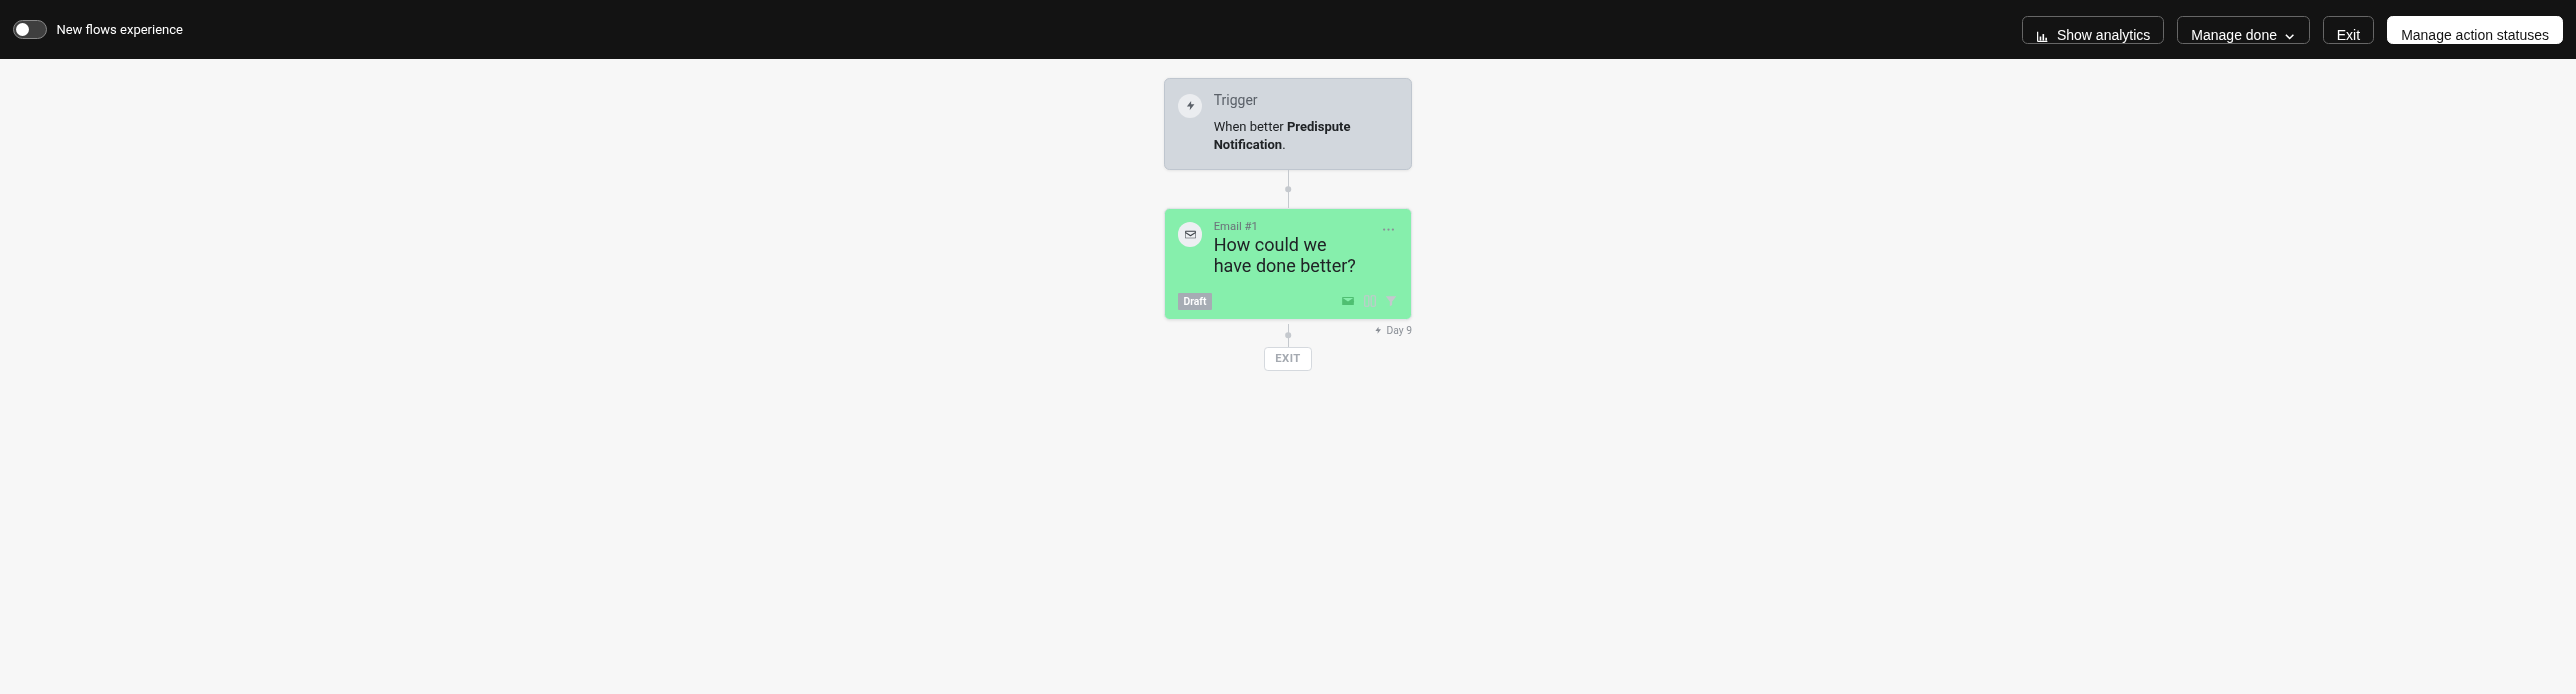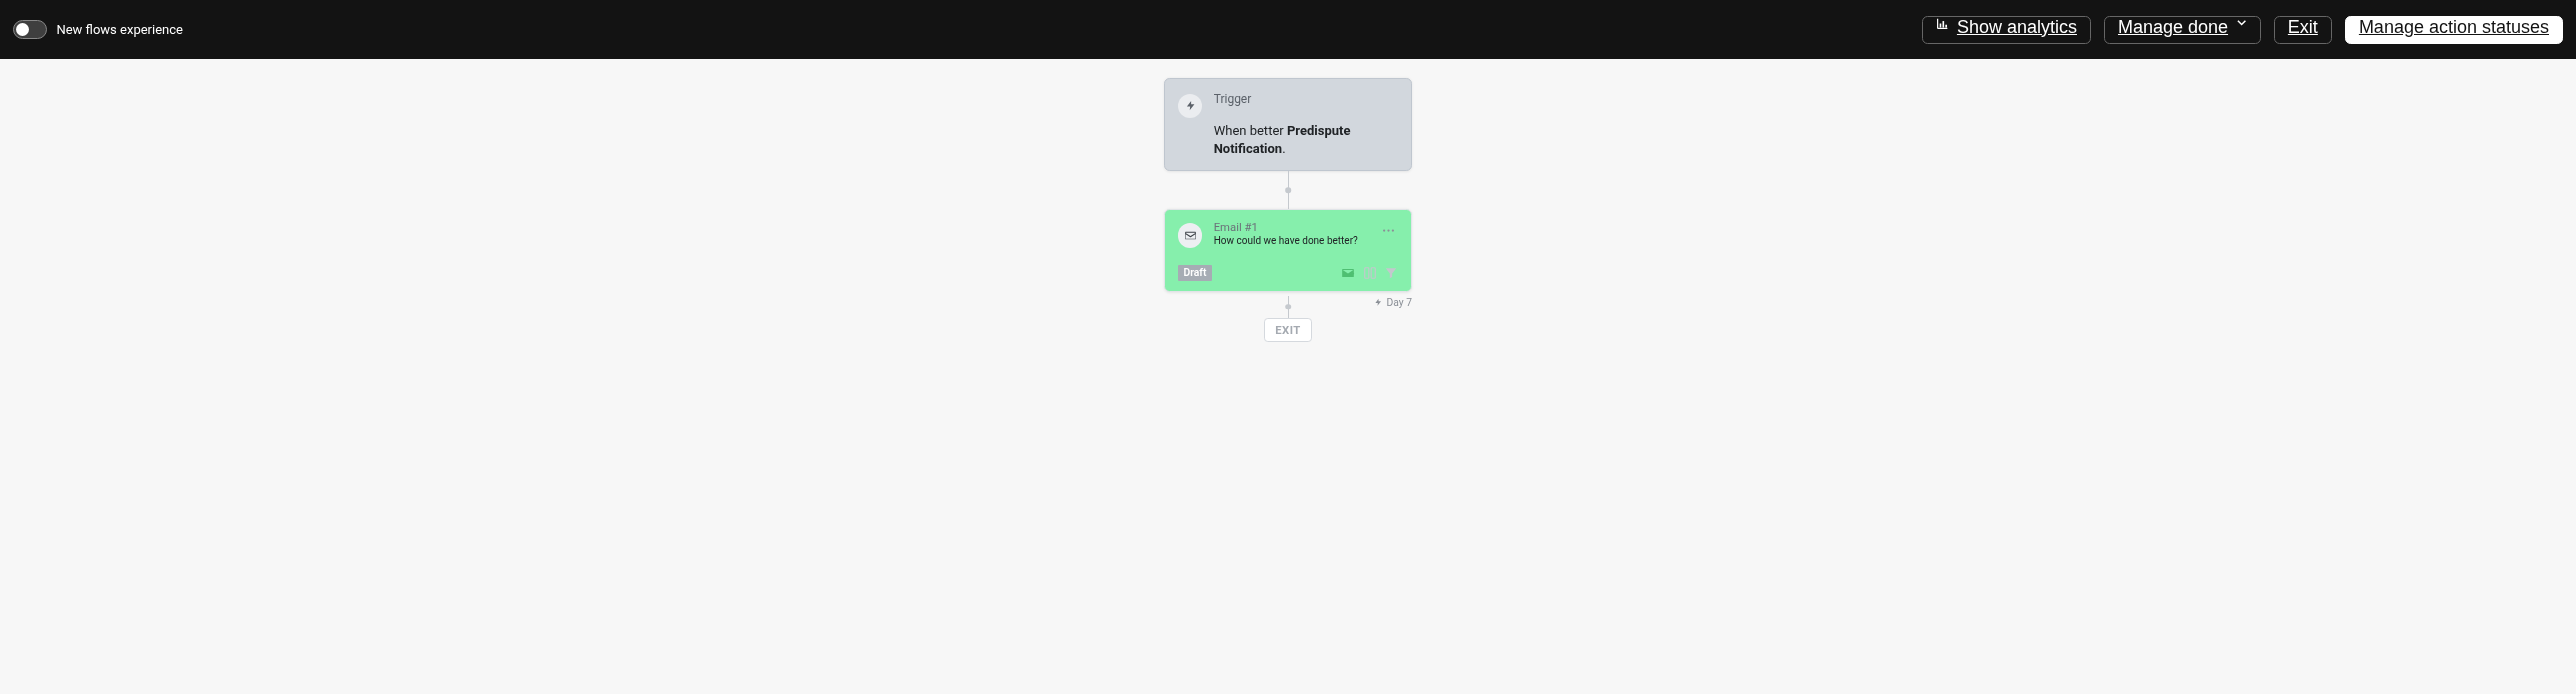--- a/index.html
+++ b/index.html
@@ -54,30 +54,29 @@
     font-weight: 400;
   }
   .topbar-right {
     display: flex;
     align-items: center;
     gap: 13px;
   }
   .btn {
     height: 28px;
     border-radius: 5.6px;
-    font-size: 18px;
+    font-size: 14px;
     font-weight: 500;
     padding: 0 13px;
     display: inline-flex;
-    align-items: flex-start;
+    align-items: flex-end;
     gap: 7.5px;
     cursor: pointer;
     border: 0.9px solid transparent;
     white-space: nowrap;
-    text-decoration: underline;
   }
   .btn-outline-dark {
     background: #131313;
     color: #fff;
     border: 0.9px solid #666;
   }
   .btn-white {
     background: #fff;
     color: #131313;
     border: 0.9px solid #fff;
@@ -122,23 +121,23 @@
     height: 24.4px;
     border-radius: 50%;
     background: #ebedf0;
     display: flex;
     align-items: center;
     justify-content: center;
     flex-shrink: 0;
     margin-top: 1.9px;
   }
   .trigger-card .card-label {
-    font-size: 12px;
+    font-size: 14px;
     color: #5b6169;
-    margin-bottom: 16px;
+    margin-bottom: 10px;
   }
   .trigger-card .card-text {
     font-size: 13px;
     color: #202326;
     line-height: 1.35;
   }
   .trigger-card .card-text .bold {
     font-weight: 700;
   }
 
@@ -182,21 +181,21 @@
   }
   .email-top .meta {
     flex: 1;
   }
   .email-top .card-label {
     font-size: 11.3px;
     color: #6b7179;
     margin-bottom: 0.9px;
   }
   .email-top .card-title {
-    font-size: 10px;
+    font-size: 18px;
     color: #202326;
     font-weight: 400;
   }
   .email-menu {
     color: #8a8f96;
     cursor: pointer;
     padding: 1.9px;
     line-height: 0;
   }
   .email-bottom {
@@ -332,21 +331,21 @@
             <path d="M3 4h18l-7 9v6l-4 2v-8L3 4z"></path>
           </svg>
         </div>
       </div>
     </div>
 
     <div class="day-label">
       <svg width="8.4" height="8.4" viewBox="0 0 24 24" fill="#8a8f96">
         <path d="M13 2 L4 14 H11 L10 22 L20 9 H13 Z"></path>
       </svg>
-      <span>Day 7</span>
+      <span>Day 9</span>
     </div>
 
     <div class="connector" style="height:22.5px; margin-top:-13px;">
       <div class="connector-dot" style="top:50%"></div>
     </div>
 
     <div class="exit-node">EXIT</div>
 
   </div>
 </div>

